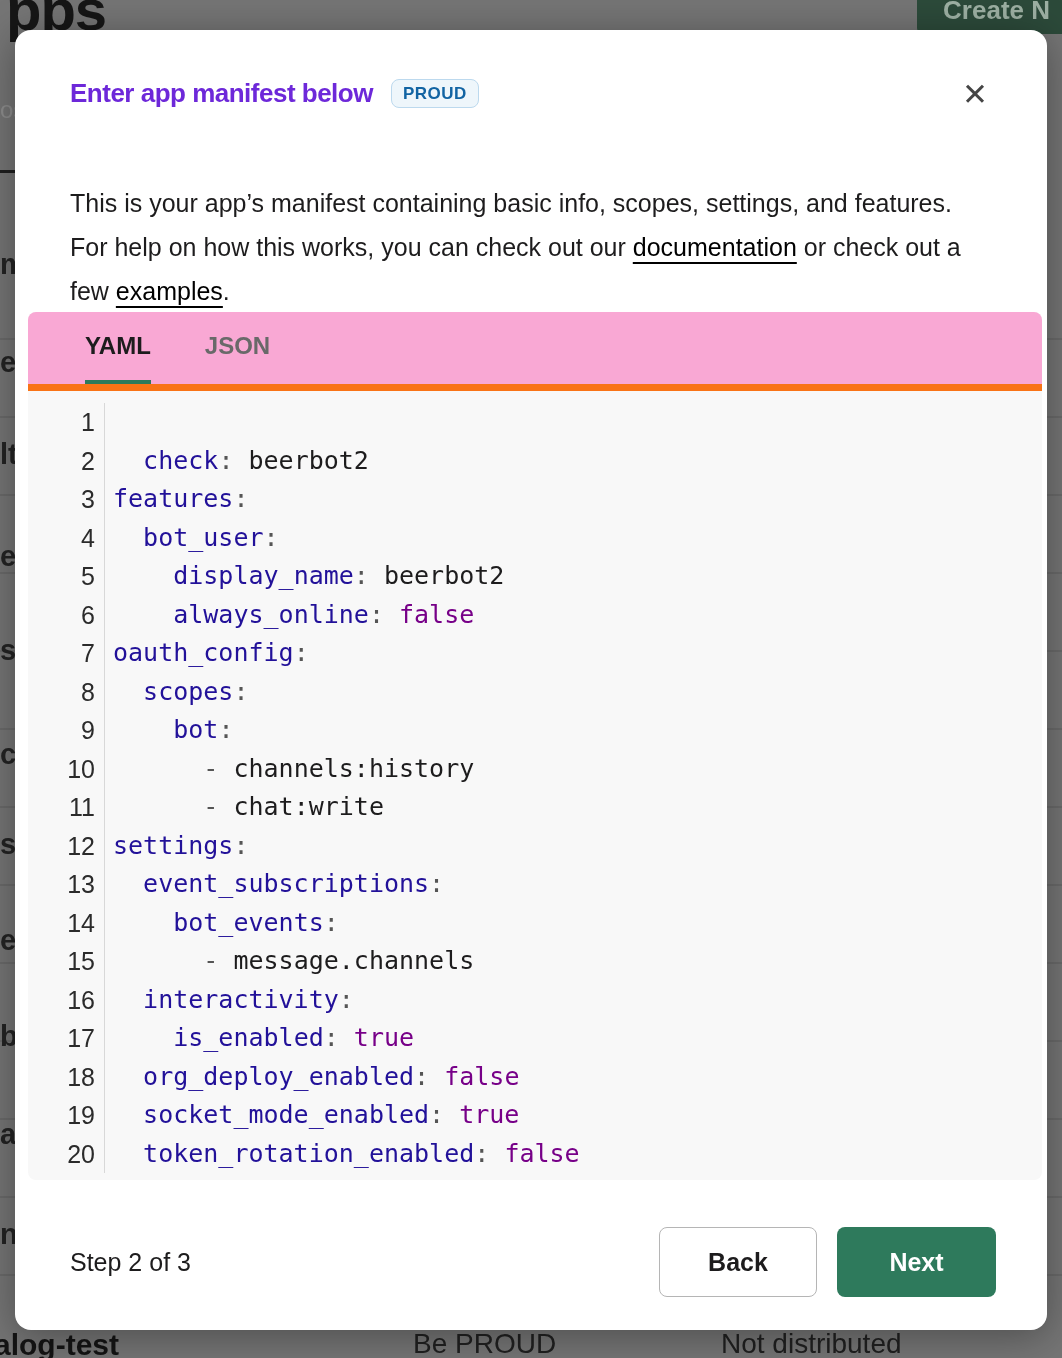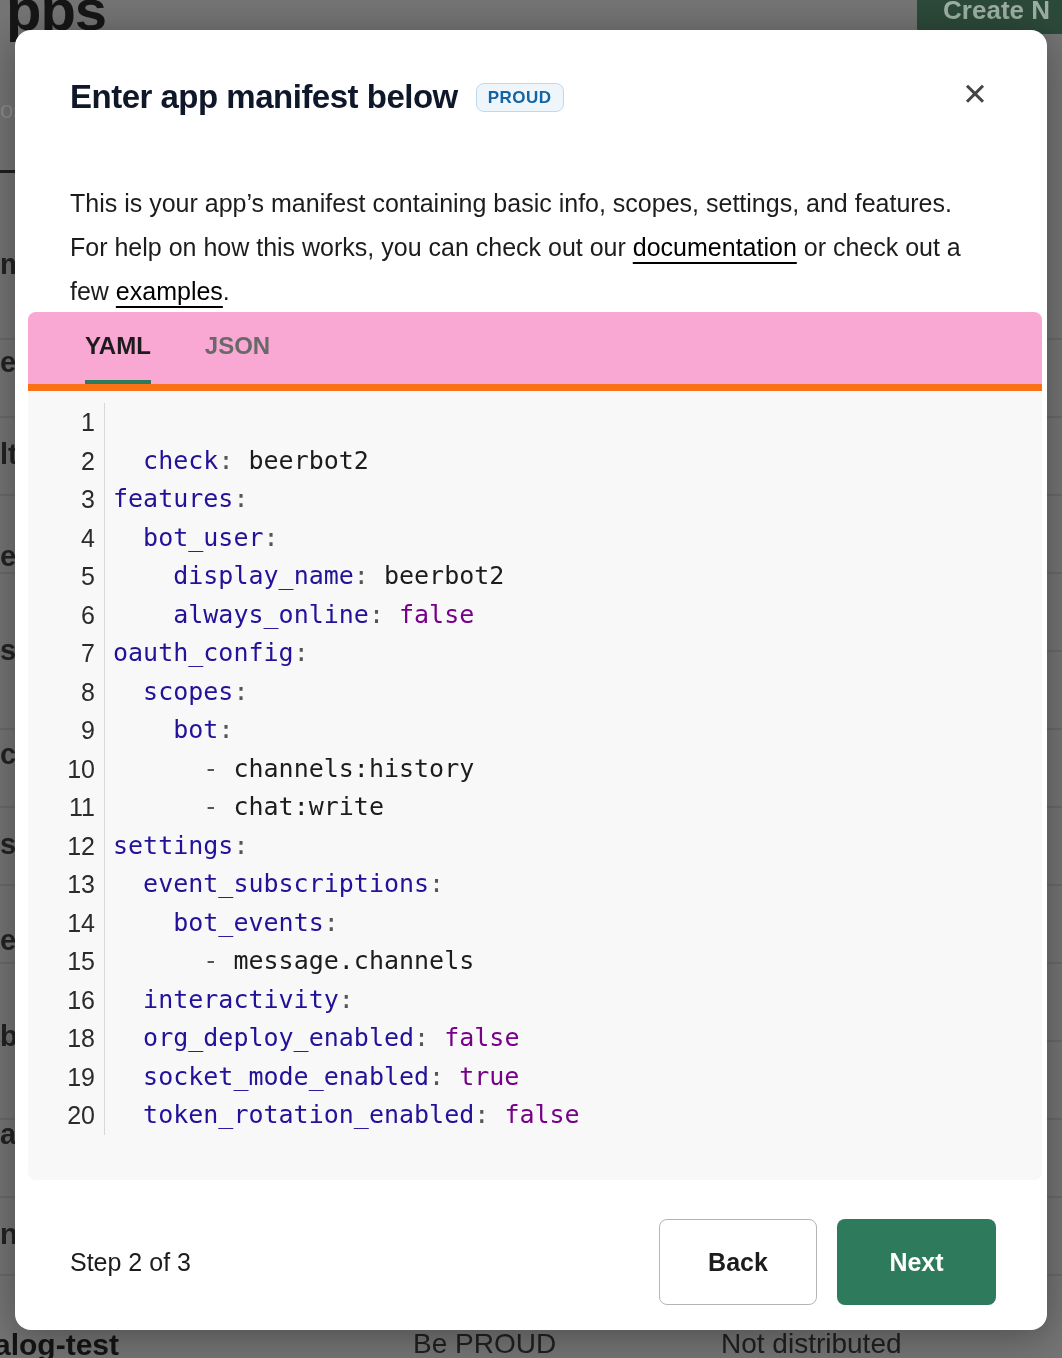--- a/index.html
+++ b/index.html
@@ -38,21 +38,21 @@
   
   .modal{
     position:absolute; left:15px; top:30px; width:1032px; height:1300px;
     background:#ffffff; border-radius:16px; box-shadow:0 6px 40px rgba(0,0,0,.35);
   }
   .modal-header{
     position:absolute; left:55px; top:48px; right:55px;
     display:flex; align-items:center; gap:18px;
   }
   .modal-title{
-    font-size:33px; font-weight:bold; letter-spacing:-0.5px; color:#0f172a; margin:0;
+    font-size:26px; font-weight:bold; letter-spacing:-0.5px; color:#6d28d9; margin:0;
   }
   .beta-badge{
     background:#eef6fb; border:1px solid #bcd9ee; border-radius:8px;
     color:#1264a3; font-size:17px; font-weight:bold; letter-spacing:0.5px;
     padding:5px 11px; line-height:1;
   }
   .close-btn{
     position:absolute; right:50px; top:42px; width:44px; height:44px;
     display:flex; align-items:center; justify-content:center;
     font-size:31px; color:#454545; cursor:pointer; background:none; border:none;
@@ -103,21 +103,21 @@
   .t-plain{ color:#1d1c1d; }
 
   
   .modal-footer{
     position:absolute; left:55px; right:51px; top:1197px; height:70px;
     display:flex; align-items:center;
   }
   .step-label{ font-size:25px; color:#1d1c1d; }
   .footer-spacer{ flex:1; }
   .btn{
-    height:86px; border-radius:8px; font-size:25px; font-weight:bold;
+    height:70px; border-radius:8px; font-size:25px; font-weight:bold;
     display:flex; align-items:center; justify-content:center;
     box-sizing:border-box; cursor:pointer; border:none;
     font-family:"Liberation Sans", sans-serif;
   }
   .btn-back{
     width:158px; background:#ffffff; border:1px solid #b5b5b5; color:#1d1c1d;
     margin-right:20px;
   }
   .btn-next{ width:159px; background:#2e7a5c; color:#ffffff; }
 </style>
@@ -222,20 +222,24 @@
           </div>
           <div class="code-row">
             <div class="gutter">15</div>
             <div class="code-text"><span class="t-plain">      </span><span class="t-meta">-</span><span class="t-plain"> message.channels</span></div>
           </div>
           <div class="code-row">
             <div class="gutter">16</div>
             <div class="code-text"><span class="t-plain">  </span><span class="t-key">interactivity</span><span class="t-meta">:</span></div>
           </div>
           <div class="code-row">
+            <div class="gutter">17</div>
+            <div class="code-text"><span class="t-plain">    </span><span class="t-key">is_enabled</span><span class="t-meta">:</span><span class="t-plain"> </span><span class="t-kw">true</span></div>
+          </div>
+          <div class="code-row">
             <div class="gutter">18</div>
             <div class="code-text"><span class="t-plain">  </span><span class="t-key">org_deploy_enabled</span><span class="t-meta">:</span><span class="t-plain"> </span><span class="t-kw">false</span></div>
           </div>
           <div class="code-row">
             <div class="gutter">19</div>
             <div class="code-text"><span class="t-plain">  </span><span class="t-key">socket_mode_enabled</span><span class="t-meta">:</span><span class="t-plain"> </span><span class="t-kw">true</span></div>
           </div>
           <div class="code-row">
             <div class="gutter">20</div>
             <div class="code-text"><span class="t-plain">  </span><span class="t-key">token_rotation_enabled</span><span class="t-meta">:</span><span class="t-plain"> </span><span class="t-kw">false</span></div>

